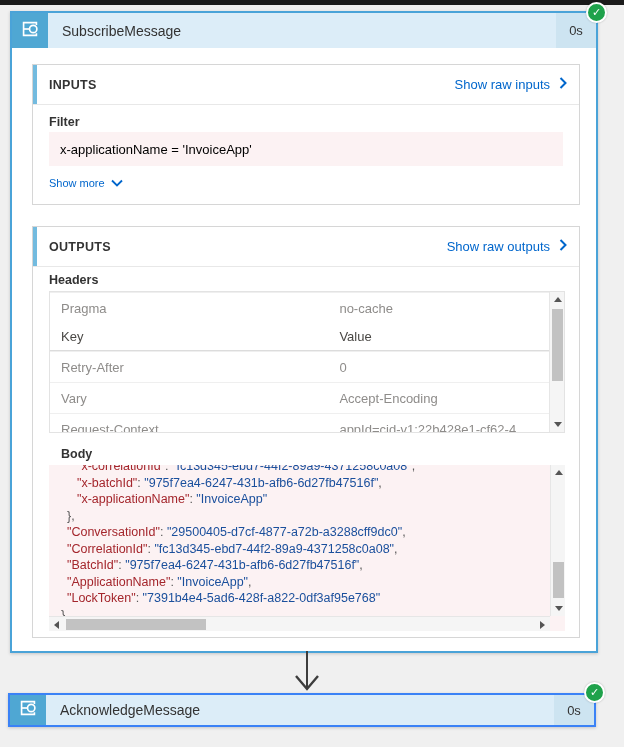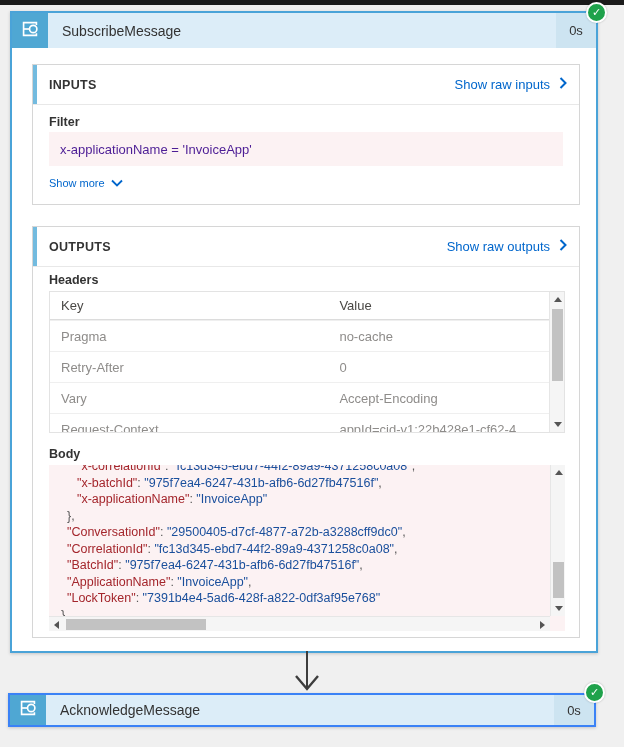--- a/index.html
+++ b/index.html
@@ -26,35 +26,35 @@
   .panel-inputs{left:30px;top:62px;width:548px;height:141px;}
   .panel-outputs{left:30px;top:224px;width:548px;height:412px;}
   .panel-header{position:relative;height:40px;border-bottom:1px solid #e8e8e8;display:flex;align-items:center;}
   .accent-bar{position:absolute;left:0;top:0;width:4px;height:100%;background:#73bbdf;}
   .panel-title{margin-left:16px;font-size:12.5px;font-weight:bold;color:#333;letter-spacing:.3px;}
   .raw-link{margin-left:auto;margin-right:12px;display:flex;align-items:center;gap:9px;font-size:13px;color:#0066cc;cursor:pointer;text-decoration:none;}
   .chev{display:inline-block;}
 
   .field-label{font-size:12.5px;font-weight:bold;color:#333;}
   .filter-label{position:absolute;left:16px;top:50px;}
-  .pink-box{position:absolute;left:16px;top:67px;width:514px;height:34px;background:#fcf2f3;display:flex;align-items:center;font-size:13px;color:#4c1d95;padding-left:11px;}
+  .pink-box{position:absolute;left:16px;top:67px;width:514px;height:34px;background:#fcf2f3;display:flex;align-items:center;font-size:13px;color:#000000;padding-left:11px;}
   .show-more{position:absolute;left:16px;top:112px;display:flex;align-items:center;gap:6px;font-size:11px;color:#0066cc;cursor:pointer;text-decoration:none;}
 
   
   .headers-label{position:absolute;left:16px;top:46px;}
   .kv-table{position:absolute;left:16px;top:64px;width:516px;height:142px;border:1px solid #e3e3e3;overflow:hidden;background:#fff;}
   .kv-rows{position:absolute;left:0;top:0;right:15px;}
   .kv-row{display:flex;height:31px;align-items:center;border-top:1px solid #efefef;}
   .kv-row.head{height:28px;border-top:none;border-bottom:1px solid #dcdcdc;}
   .kv-key{width:58%;padding-left:11px;font-size:13px;color:#8e8c8a;white-space:nowrap;overflow:hidden;}
   .kv-val{width:42%;font-size:13px;color:#8e8c8a;white-space:nowrap;overflow:hidden;}
   .kv-row.head .kv-key,.kv-row.head .kv-val{color:#4a4845;}
 
   
-  .body-label{position:absolute;left:16px;top:220px;}
+  .body-label{position:absolute;left:28px;top:220px;}
   .body-box{position:absolute;left:16px;top:238px;width:516px;height:166px;background:#fcf2f3;overflow:hidden;}
   .json-pane{position:absolute;left:0;top:0;right:15px;bottom:15px;overflow:hidden;padding:2px 0 0 8px;}
   .jline{white-space:pre;font-size:12.5px;line-height:16.5px;color:#5a5a5a;}
   .jline.first{margin-top:-9px;}
   .ind0{padding-left:4px;}
   .ind1{padding-left:10px;}
   .ind2{padding-left:20px;}
   .jk{color:#a4262c;}
   .jv{color:#1a4f9c;}
   .jp{color:#5a5a5a;}
@@ -139,27 +139,27 @@
                 <path d="M1.5 1l5 5-5 5" fill="none" stroke="#0066cc" stroke-width="2"></path>
               </svg>
           </span>
         </a>
       </div>
 
       <div class="field-label headers-label">Headers</div>
 
       <div class="kv-table">
         <div class="kv-rows">
+          <div class="kv-row">
+            <div class="kv-key">Pragma</div>
+            <div class="kv-val">no-cache</div>
+          </div>
           <div class="kv-row head">
             <div class="kv-key">Key</div>
             <div class="kv-val">Value</div>
-          </div>
-          <div class="kv-row">
-            <div class="kv-key">Pragma</div>
-            <div class="kv-val">no-cache</div>
           </div>
           <div class="kv-row">
             <div class="kv-key">Retry-After</div>
             <div class="kv-val">0</div>
           </div>
           <div class="kv-row">
             <div class="kv-key">Vary</div>
             <div class="kv-val">Accept-Encoding</div>
           </div>
           <div class="kv-row">

